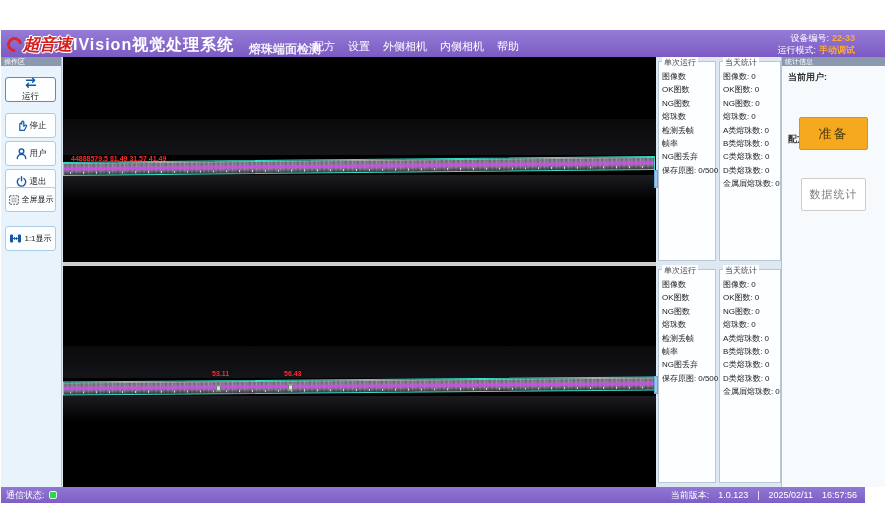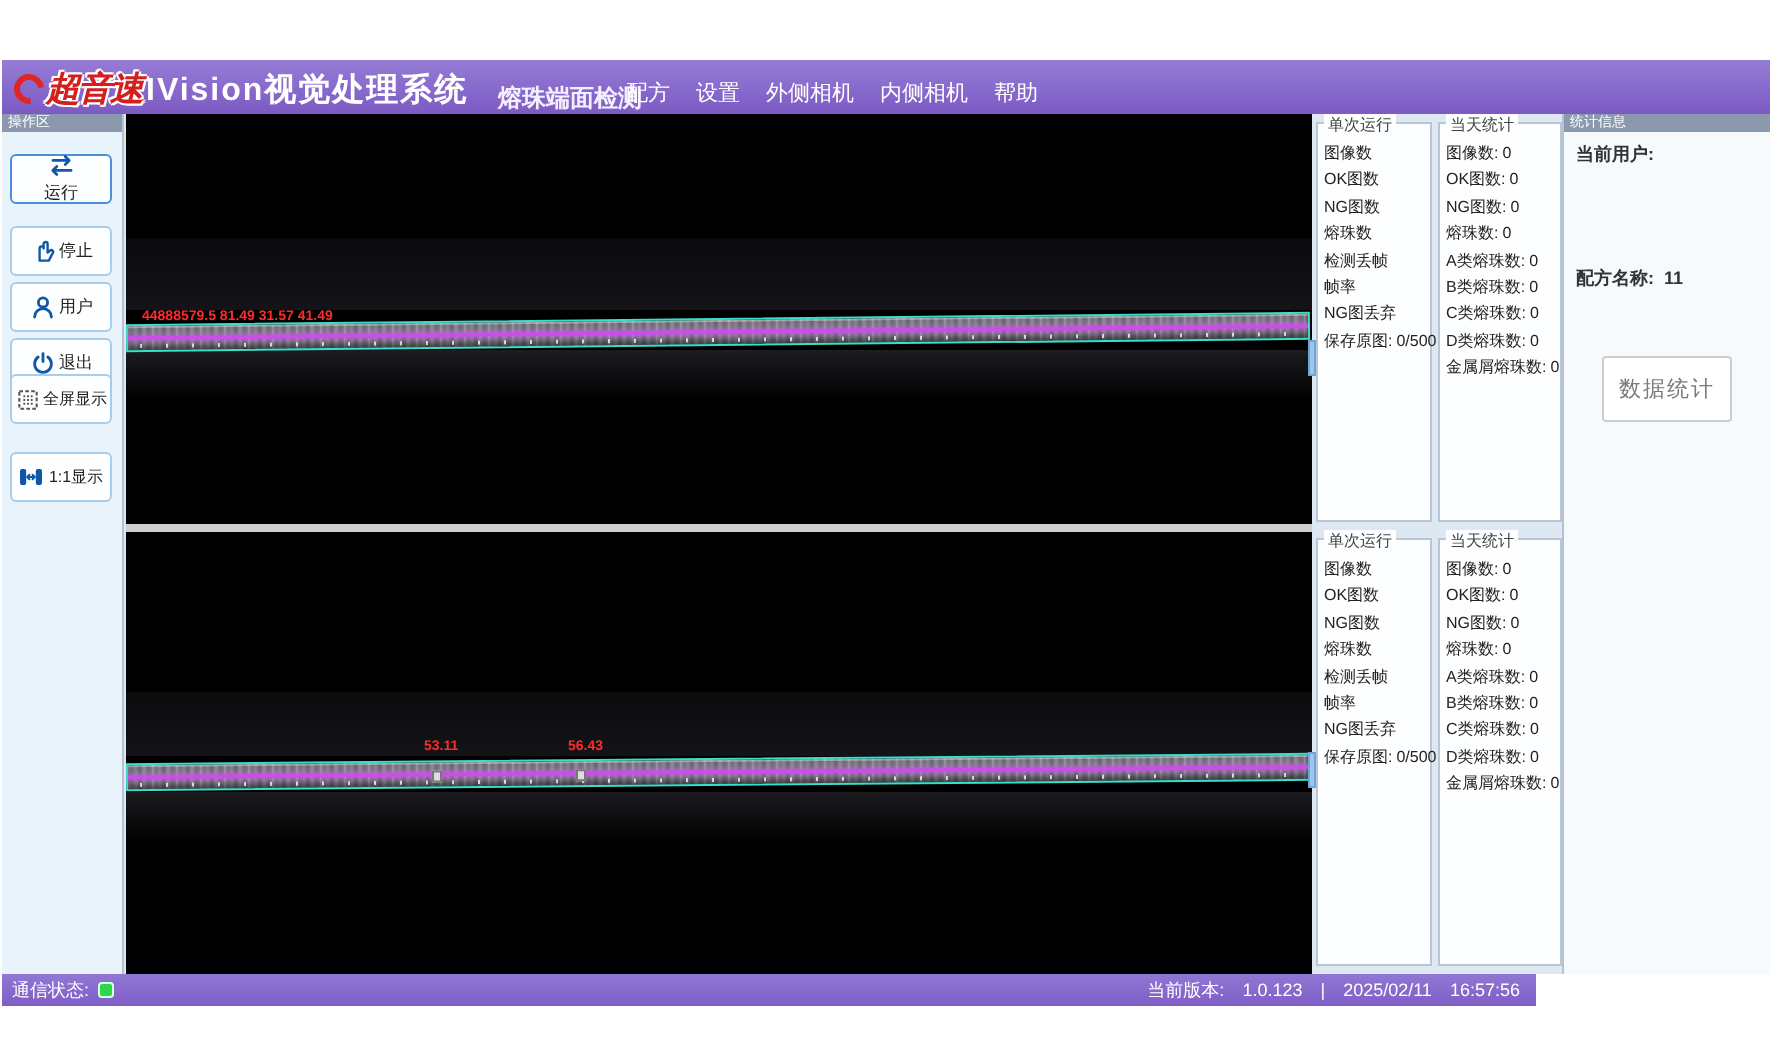--- a/index.html
+++ b/index.html
@@ -69,21 +69,21 @@
   #info { left:780px; top:0; width:104px; height:430px; background:#f6fafd; border-left:1px solid #b4c2d2; }
   #info .strip-hdr { width:100%; }
   .info-line { position:absolute; left:6px; font-size:9px; color:#333; font-weight:bold; white-space:nowrap; }
   .info-line .v { font-weight:bold; margin-left:5px; }
   #btn-prepare { position:absolute; left:17px; top:60px; width:69px; height:33px; background:#f6a81f; border:1px solid #dd9210; border-radius:2px;
     font-size:13px; color:#4a3a10; display:flex; align-items:center; justify-content:center; letter-spacing:2px; cursor:default; }
   #btn-data { position:absolute; left:19px; top:121px; width:65px; height:33px; background:#fff; border:1px solid #ccc; border-radius:2px;
     font-size:11px; color:#7a7a7a; display:flex; align-items:center; justify-content:center; letter-spacing:1px; cursor:default; }
 
   
-  #statusbar { left:1px; top:487px; width:767px; height:16px; background:linear-gradient(#9177d4,#7e5ec6); color:#fff; font-size:9px; }
+  #statusbar { left:1px; top:487px; width:864px; height:16px; background:linear-gradient(#9177d4,#7e5ec6); color:#fff; font-size:9px; }
   #comm { position:absolute; left:5px; top:0; height:16px; display:flex; align-items:center; gap:4px; }
   #comm-ind { width:8px; height:8px; background:#2fd54a; border:1px solid #d8ffe0; border-radius:2px; }
   #ver { position:absolute; right:8px; top:0; height:16px; display:flex; align-items:center; gap:9px; }
 </style>
 </head>
 <body>
 
 <div id="stage">
 
 
@@ -95,20 +95,28 @@
     <div class="abs" id="app-title">IVision视觉处理系统</div>
     <div class="abs" id="subtitle">熔珠端面检测</div>
     <div class="abs" id="menubar">
 
     <span class="menu-item">配方</span>
         <span class="menu-item">设置</span>
         <span class="menu-item">外侧相机</span>
         <span class="menu-item">内侧相机</span>
         <span class="menu-item">帮助</span>
       </div>
+    <div class="abs" id="devinfo">
+      <div>
+        <span class="lbl">设备编号:</span><span class="val">22-33</span>
+      </div>
+      <div>
+        <span class="lbl">运行模式:</span><span class="val">手动调试</span>
+      </div>
+    </div>
   </div>
 
   <div class="abs" id="main">
 
     <div class="abs" id="ops">
       <div class="strip-hdr">操作区</div>
 
       <div class="ops-btn active" style="top:20px;flex-direction:column;">
         <svg width="13" height="13" viewBox="0 0 13 13" fill="none" stroke="#1157a8" stroke-width="1.4" stroke-linecap="round" stroke-linejoin="round">
           <path d="M2.5 4.2h8M8.6 2.2l2 2-2 2M11.5 9.2h-8M4.4 7.2l-2 2 2 2"></path>
@@ -249,20 +257,21 @@
     </div>
 
     <div class="abs" id="info">
       <div class="strip-hdr">统计信息</div>
       <div class="info-line" style="top:14px;">
         <span>当前用户:</span>
       </div>
       <div class="info-line" style="top:28px;margin-top:48px;">
         <span>配方名称:</span><span class="v">11</span>
       </div>
+      <div id="btn-prepare">准备</div>
       <div id="btn-data">数据统计</div>
     </div>
   </div>
 
   <div class="abs" id="statusbar">
     <div id="comm">
       <span>通信状态:</span>
       <span id="comm-ind"></span>
     </div>
     <div id="ver">

